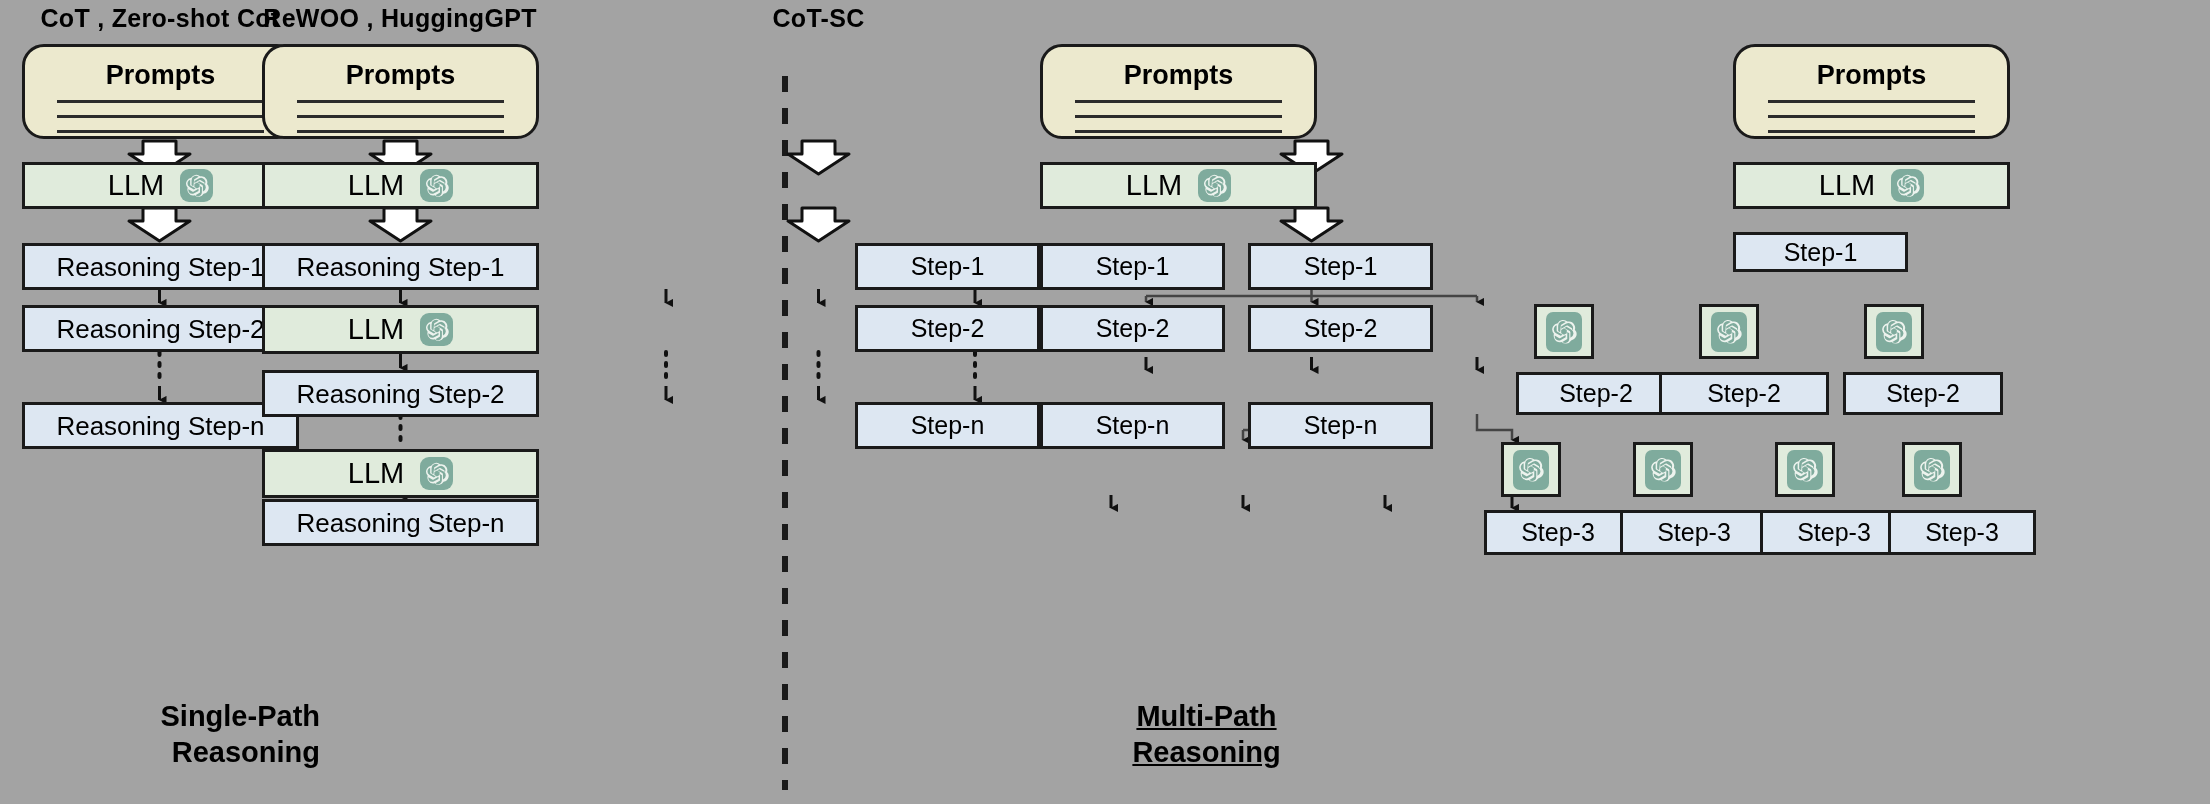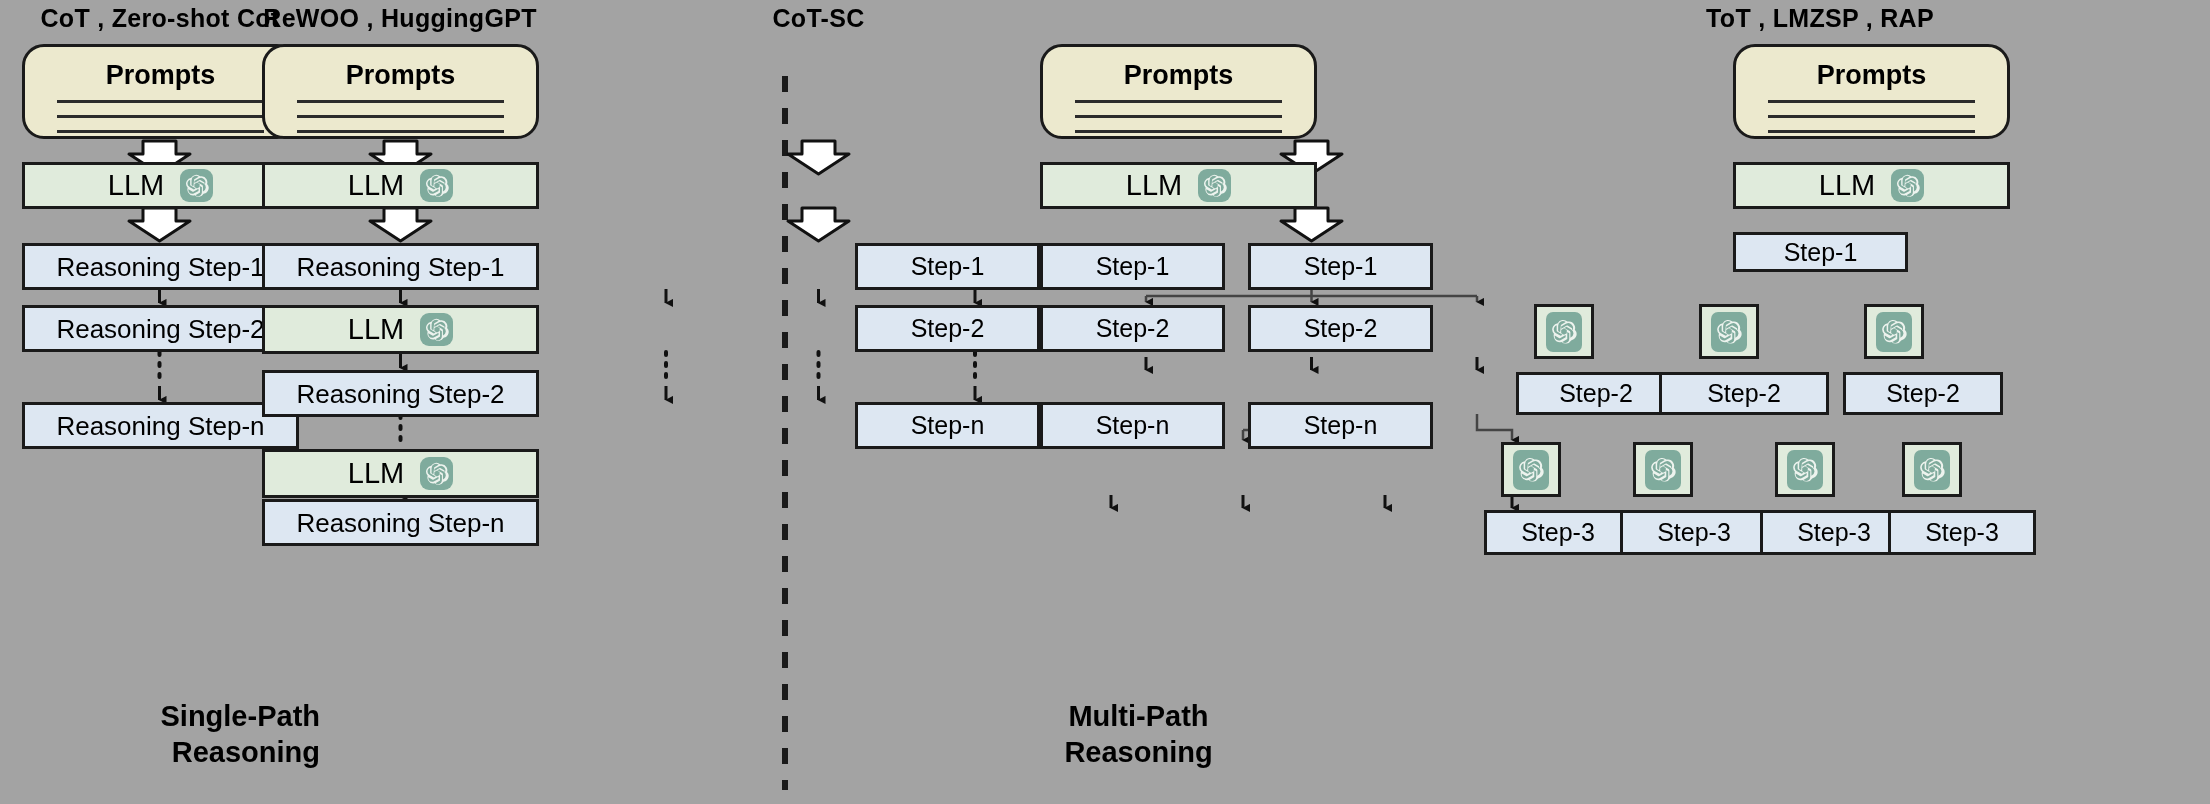--- a/index.html
+++ b/index.html
@@ -267,26 +267,25 @@
   <div class="abs step sm" style="left:1248px;top:243px;width:185px;height:47px;">
     <span>Step-1</span>
     </div>
   <div class="abs step sm" style="left:1248px;top:305px;width:185px;height:47px;">
     <span>Step-2</span>
     </div>
   <div class="abs step sm" style="left:1248px;top:402px;width:185px;height:47px;">
     <span>Step-n</span>
     </div>
 
-  <div class="abs grouplabel" style="left:1000px;top:698px;width:277px;">
+  <div class="abs grouplabel" style="left:1068px;top:698px;width:277px;text-decoration:underline;">
     <div>Multi-Path</div>
     <div>Reasoning</div>
   </div>
 
-  <div class="abs coltitle" style="left:1640px;top:6px;width:360px;">ToT , LMZSP , RAP</div>
 
   <div class="abs prompts" style="left:1733px;top:44px;width:277px;height:95px;">
     <div class="ptitle">Prompts</div>
     <div class="pline" style="left:32px;right:32px;top:53px;"></div>
     <div class="pline" style="left:32px;right:32px;top:68px;"></div>
     <div class="pline" style="left:32px;right:32px;top:83px;"></div>
   </div>
 
   <div class="abs llm" style="left:1733px;top:162px;width:277px;height:47px;">
     <span class="lbl">LLM</span>

